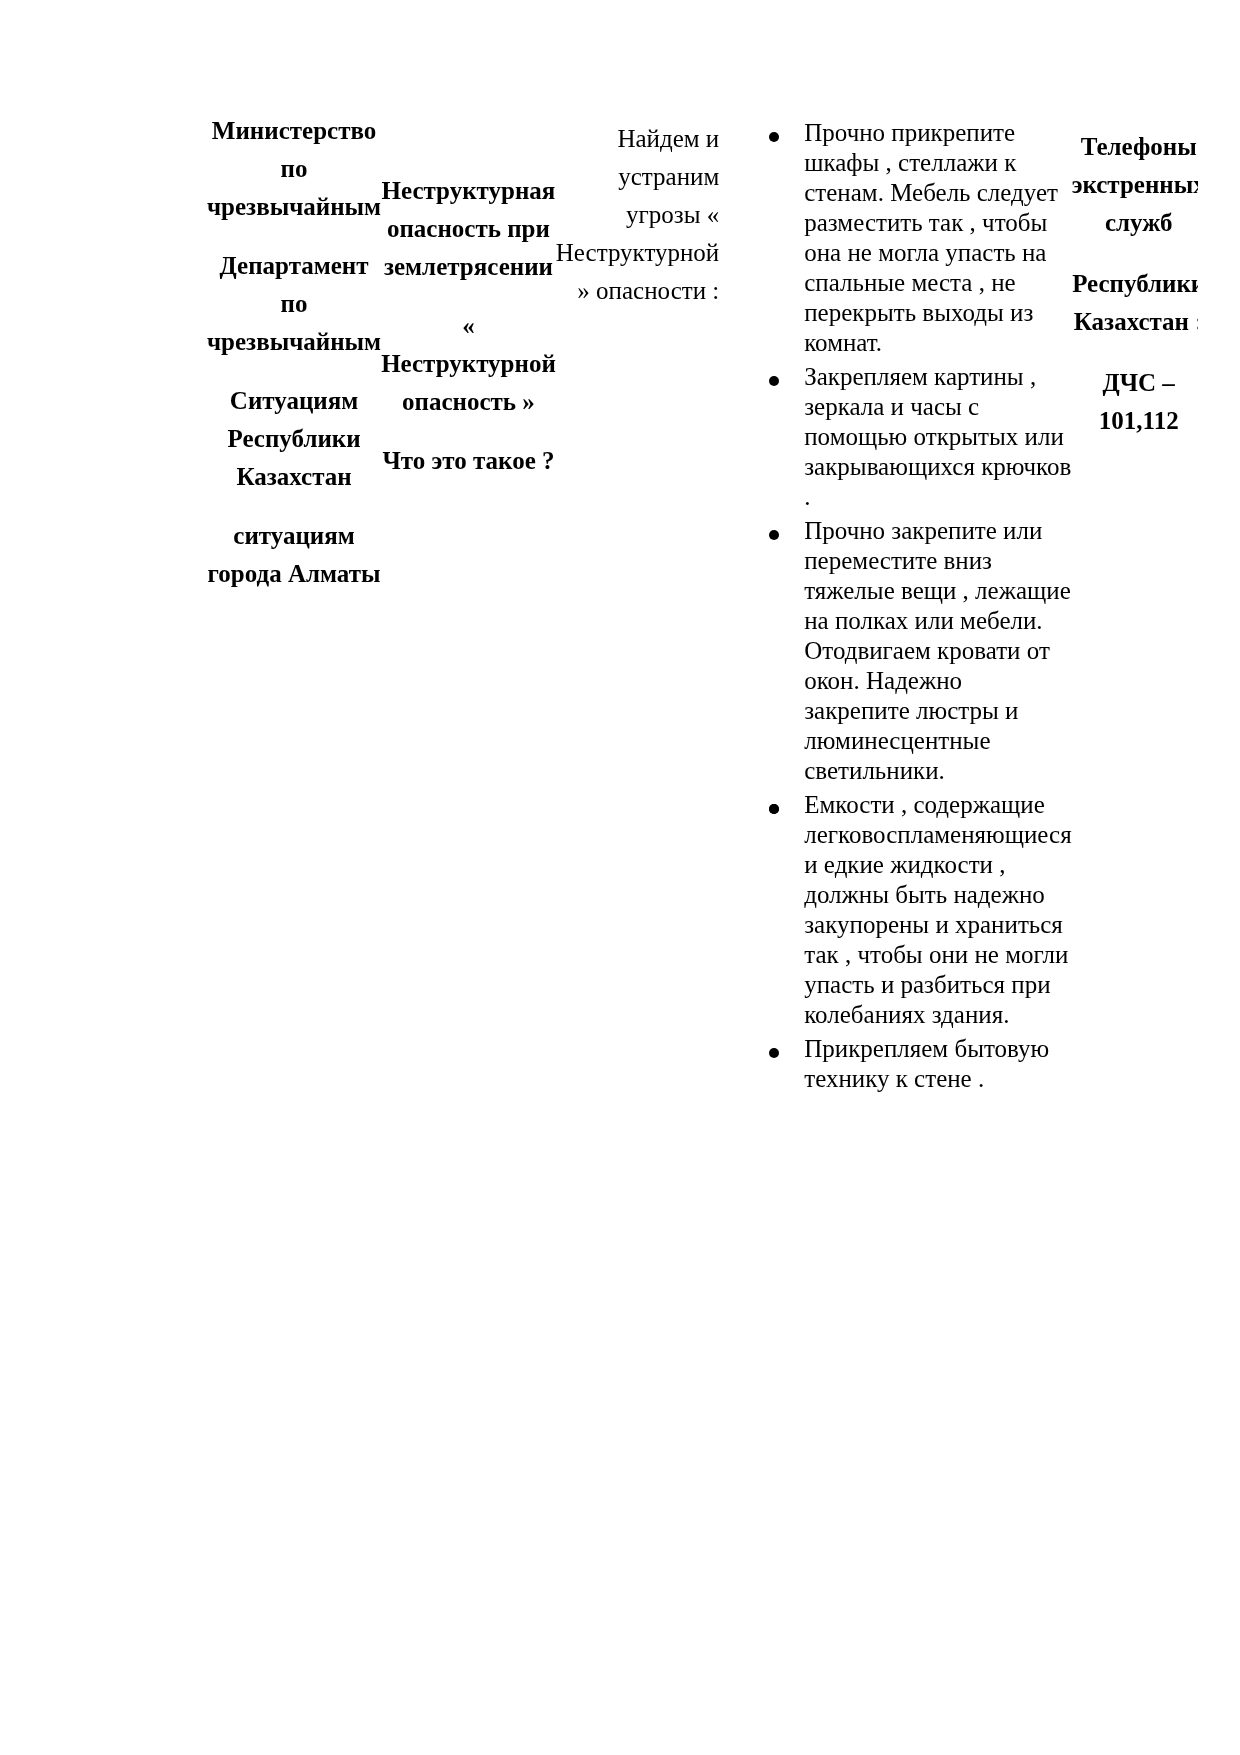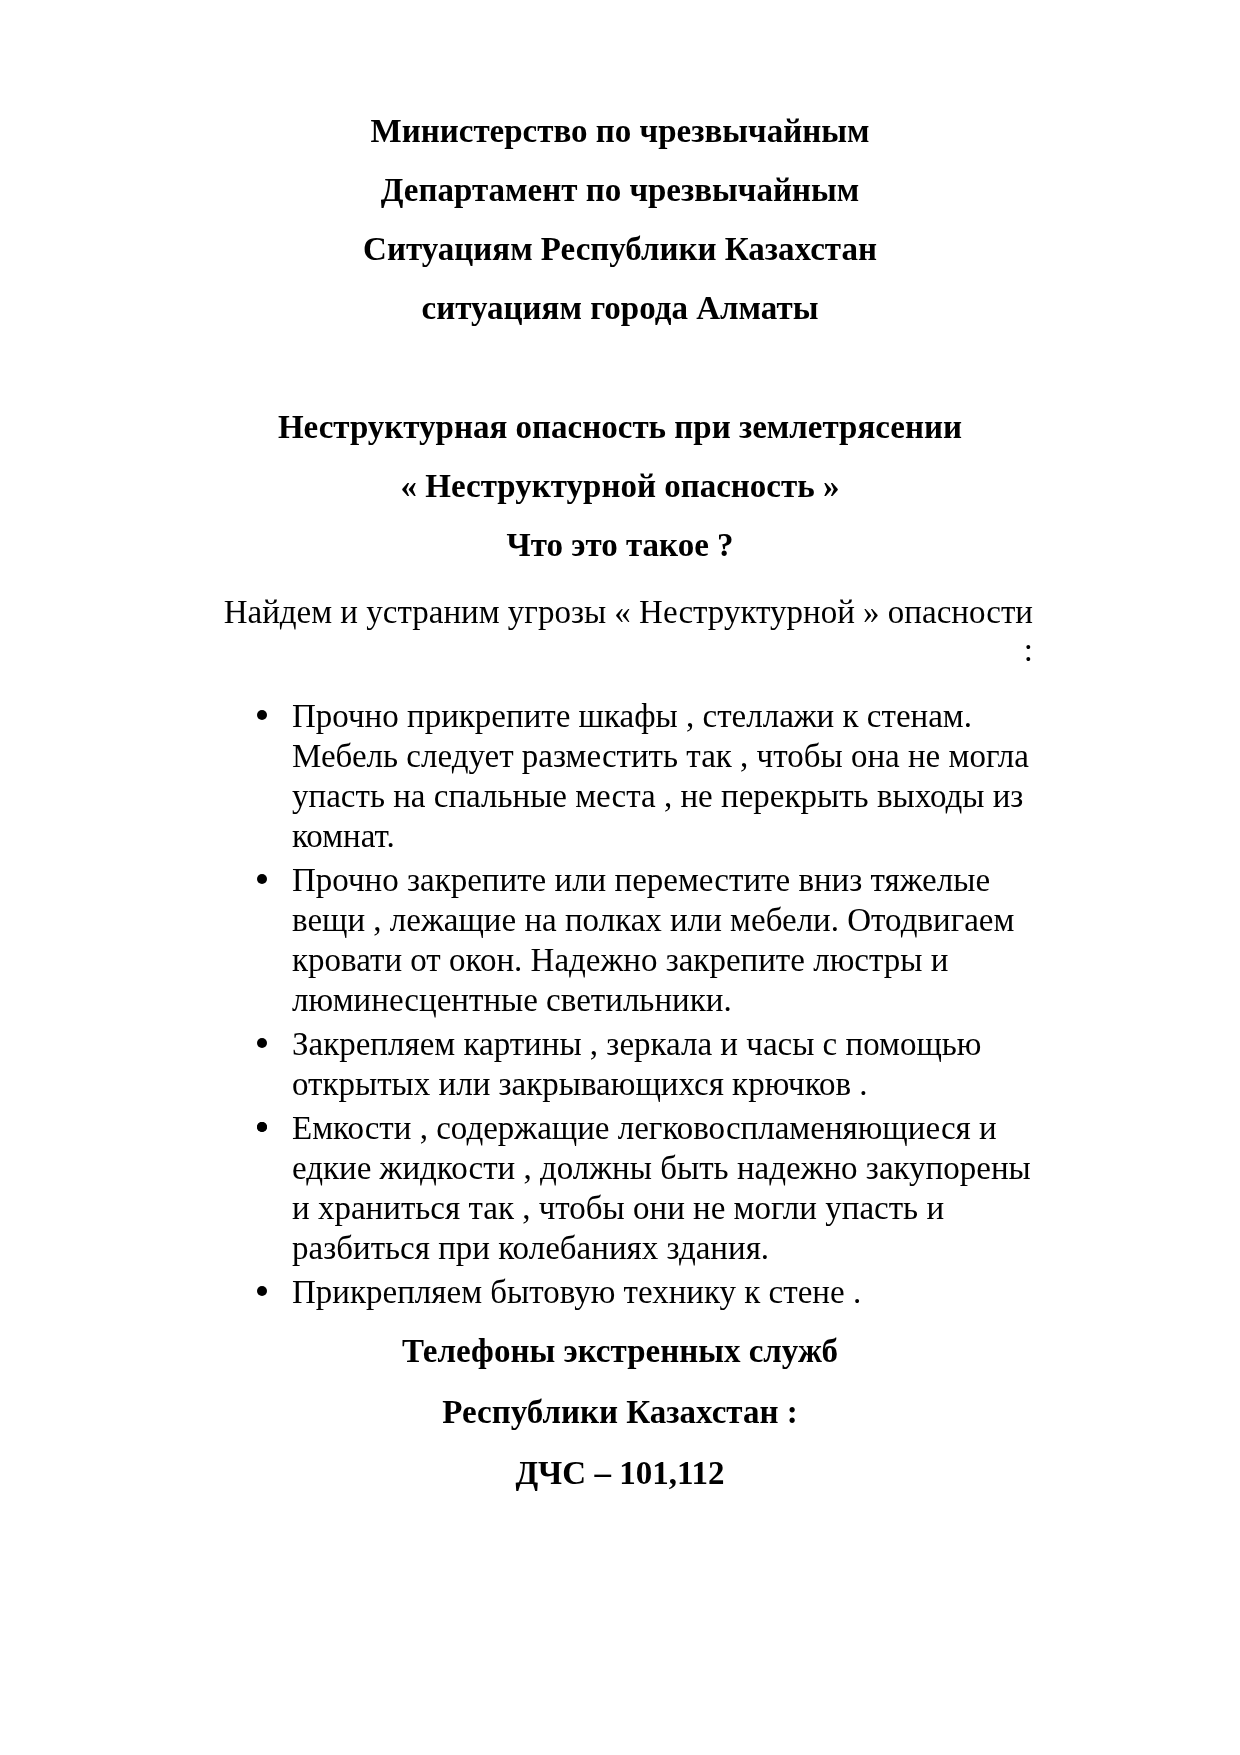--- a/index.html
+++ b/index.html
@@ -5,23 +5,23 @@
   html, body { margin: 0; padding: 0; }
   body { background: #ffffff; }
   .page {
     width: 1156px;
     height: 1755px;
     box-sizing: border-box;
     margin: 0 auto;
     background: #ffffff;
     color: #000000;
     font-family: "Liberation Serif", "DejaVu Serif", serif;
-    font-size: 33px;
+    font-size: 25px;
     display: flex;
-    flex-direction: column;
+    flex-direction: row;
     padding: 112px 165px 0 165px;
     overflow: hidden;
   }
   .pline {
     line-height: 38px;
     margin: 0 0 21px 0;
     text-align: center;
   }
   .bold { font-weight: bold; }
   .title-block { margin-top: 60px; }
@@ -38,21 +38,21 @@
     margin: 8px 0 21px 0;
   }
   ul.bullets {
     list-style: none;
     margin: 6px 0 0 0;
     padding: 0;
   }
   ul.bullets li {
     position: relative;
     padding-left: 85px;
-    line-height: 40px;
+    line-height: 30px;
     margin: 0 0 4px 0;
     text-align: left;
   }
   .dot {
     position: absolute;
     left: 50px;
     top: 14px;
     width: 10px;
     height: 10px;
     border-radius: 50%;
@@ -82,25 +82,25 @@
 
   <p class="list-heading">Найдем и устраним угрозы « Неструктурной » опасности :</p>
 
   <ul class="bullets">
     <li>
       <span class="dot"></span>
       <span>Прочно прикрепите шкафы , стеллажи к стенам. Мебель следует разместить так , чтобы она не могла упасть на спальные места , не перекрыть выходы из комнат.</span>
     </li>
     <li>
       <span class="dot"></span>
-      <span>Прочно закрепите или переместите вниз тяжелые вещи , лежащие на полках или мебели. Отодвигаем кровати от окон. Надежно закрепите люстры и люминесцентные светильники.</span>
+      <span>Закрепляем картины , зеркала и часы с помощью открытых или закрывающихся крючков .</span>
     </li>
     <li>
       <span class="dot"></span>
-      <span>Закрепляем картины , зеркала и часы с помощью открытых или закрывающихся крючков .</span>
+      <span>Прочно закрепите или переместите вниз тяжелые вещи , лежащие на полках или мебели. Отодвигаем кровати от окон. Надежно закрепите люстры и люминесцентные светильники.</span>
     </li>
     <li>
       <span class="dot"></span>
     </li>
     <li>
       <span class="dot"></span>
       <span>Емкости , содержащие легковоспламеняющиеся и едкие жидкости , должны быть надежно закупорены и храниться так , чтобы они не могли упасть и разбиться при колебаниях здания.</span>
     </li>
     <li>
       <span class="dot"></span>

